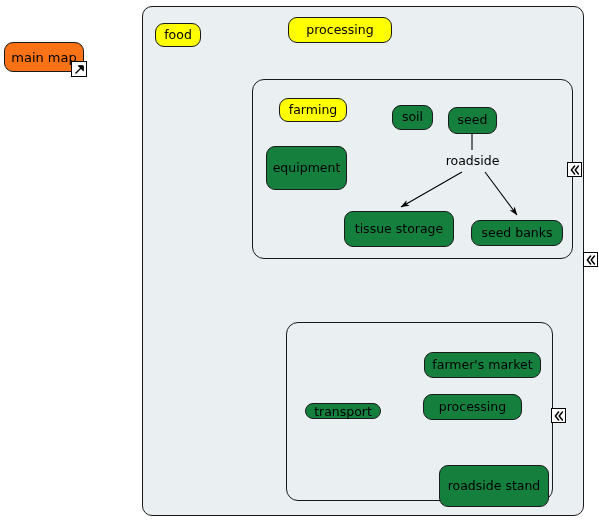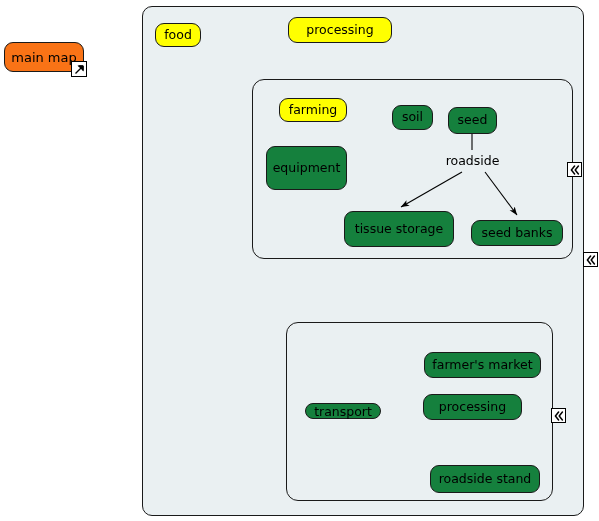--- a/index.html
+++ b/index.html
@@ -182,21 +182,21 @@
 
   <div class="node" style="left:424px; top:352px; width:117px; height:26px;">
     <span>farmer's market</span>
   </div>
   <div class="node" style="left:423px; top:394px; width:99px; height:26px;">
     <span>processing</span>
   </div>
   <div class="node" style="left:305px; top:403px; width:76px; height:16px;align-items:flex-end;">
     <span>transport</span>
   </div>
-  <div class="node" style="left:430px; top:465px; width:110px; height:28px;">
+  <div class="node" style="left:439px; top:465px; width:110px; height:42px;">
     <span>roadside stand</span>
   </div>
 
   <svg id="links">
     <defs>
       <marker id="arrowhead" markerWidth="9" markerHeight="9" refX="7.4" refY="3.1" orient="auto" markerUnits="strokeWidth">
         <path d="M0,0.2 L7.6,3.1 L0,6 L1.9,3.1 Z" fill="#000"></path>
       </marker>
     </defs>
 

